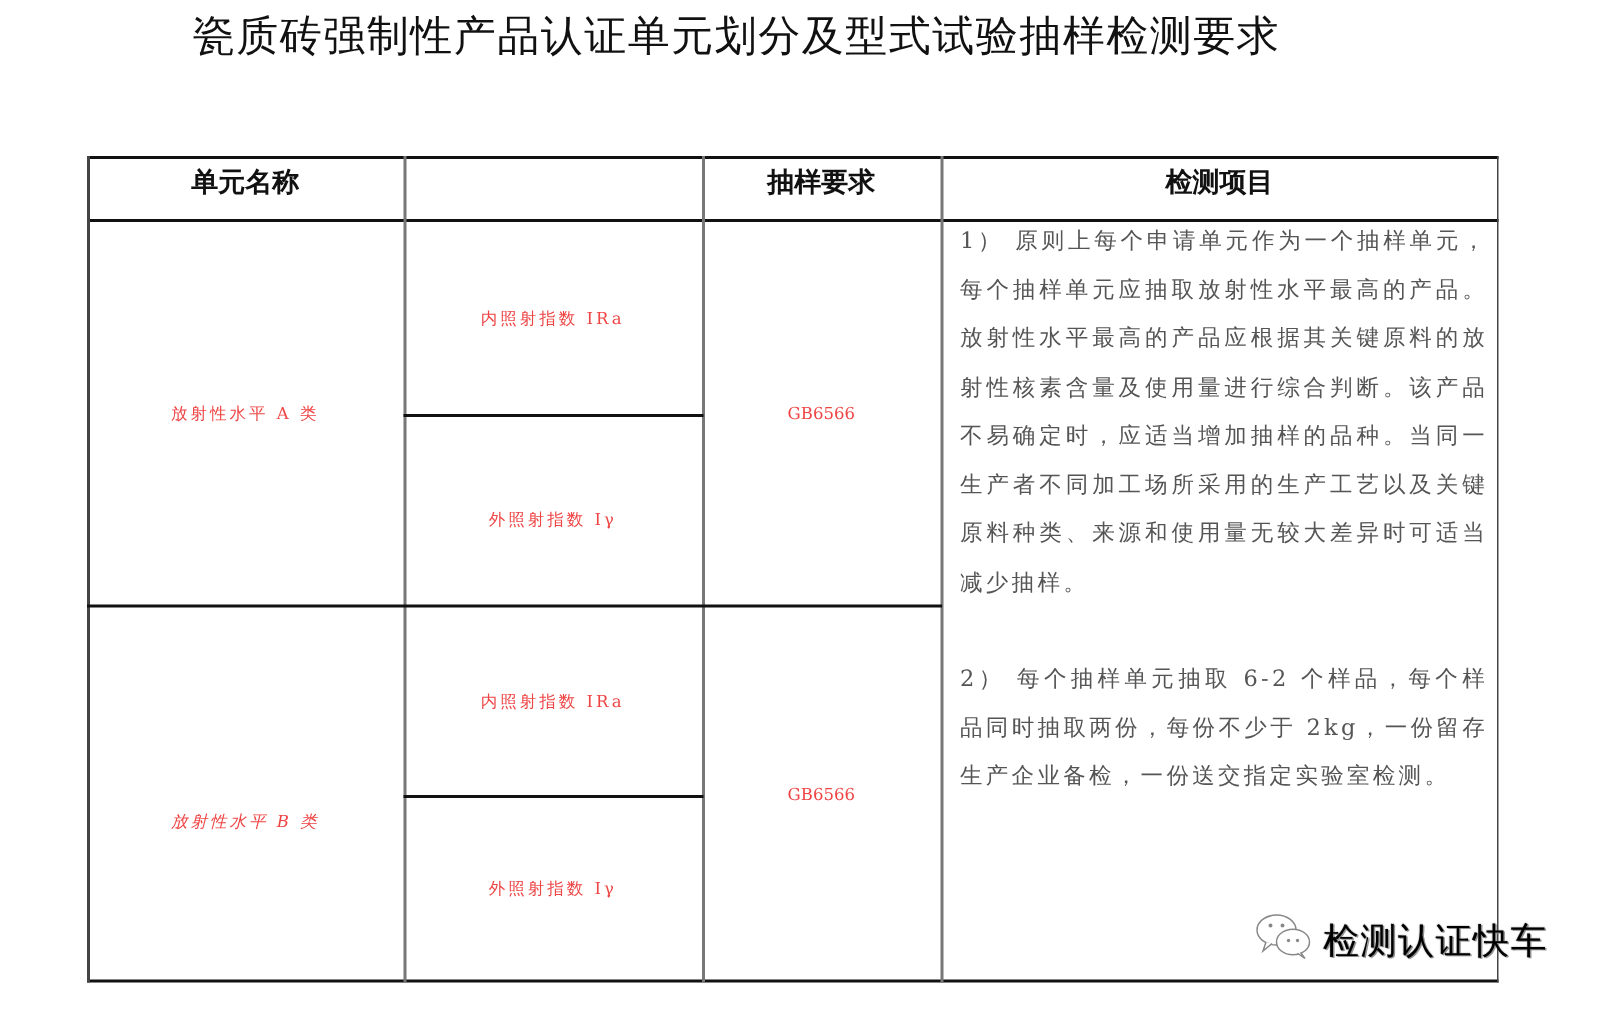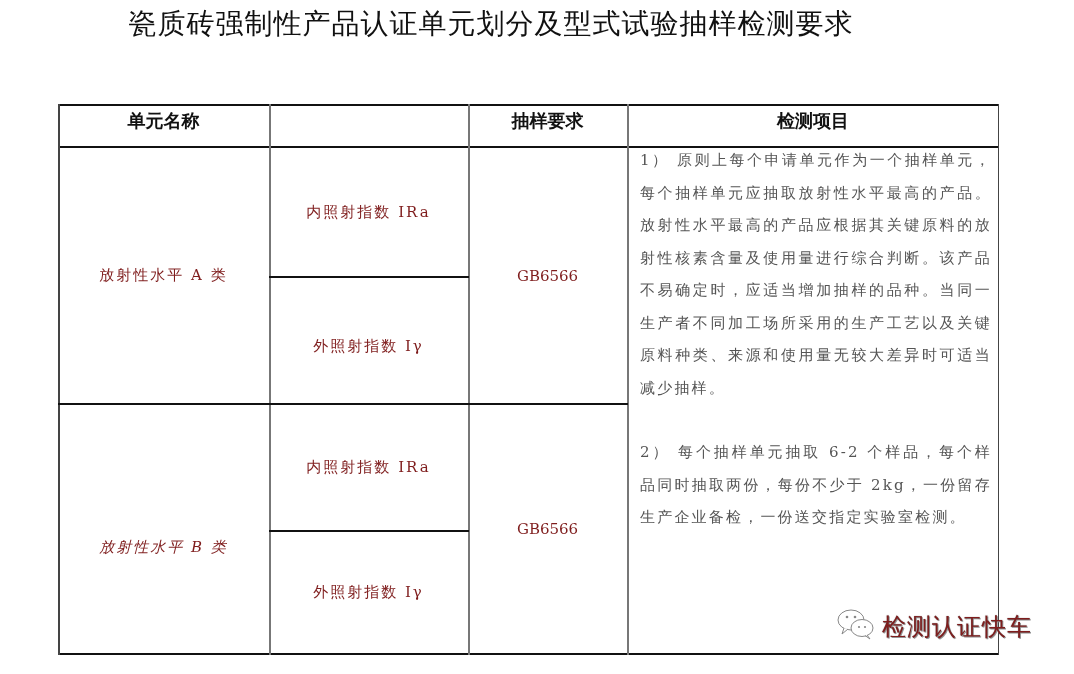--- a/index.html
+++ b/index.html
@@ -6,27 +6,27 @@
     body { width: 1074px; height: 674px; position: relative; overflow: hidden;
       font-family: "DejaVu Serif", "Liberation Serif", serif; color: #333; }
     .title { position: absolute; left: 0; width: 982px; top: 2px; text-align: center;
       font-size: 28px; color: #111; letter-spacing: 1px; line-height: 44px; }
     .tbl { position: absolute; left: 58px; top: 104px; width: 941px; height: 551px; }
     .line { position: absolute; background: #111; }
     .vline { position: absolute; width: 2px; background: #777; }
     .cell { position: absolute; display: flex; align-items: center; justify-content: center;
       text-align: center; }
     .hdr { font-family: "DejaVu Sans", "Liberation Sans", sans-serif; font-size: 18px; color: #111; font-weight: bold; }
-    .body-txt { font-size: 15px; color: #7f1d1d; letter-spacing: 2px; }
+    .body-txt { font-size: 11px; color: #ef4444; letter-spacing: 2px; }
     .req { position: absolute; left: 640px; top: 144px; width: 352px; font-size: 15px;
       color: #555; line-height: 32.5px; letter-spacing: 2.2px; text-align: justify; }
     .req p { margin: 0; }
     .req p + p { margin-top: 32px; }
     .wm { position: absolute; left: 836px; top: 607px; display: flex; align-items: center;
-      font-family: "DejaVu Sans", "Liberation Sans", sans-serif; font-size: 24px; color: #7f1d1d;
+      font-family: "DejaVu Sans", "Liberation Sans", sans-serif; font-size: 24px; color: #000000;
       text-shadow: 0 0 1px #666, 1px 1px 0 #999; letter-spacing: 1px; }
     .wm svg { margin-right: 6px; }
   </style>
 </head>
 <body>
 
 <div class="title">瓷质砖强制性产品认证单元划分及型式试验抽样检测要求</div>
 
 <div class="tbl">
 

